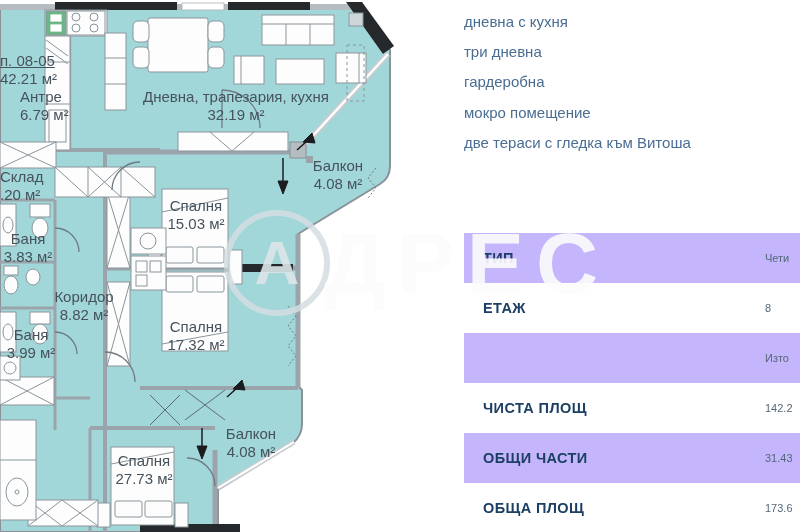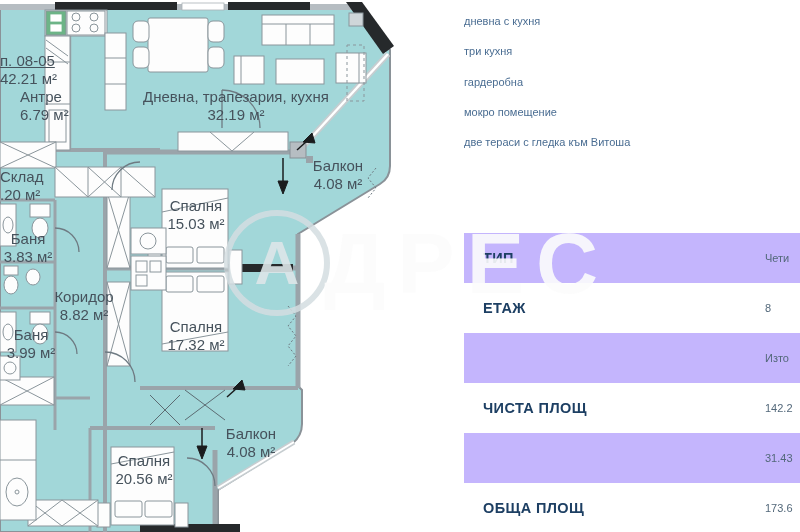--- a/index.html
+++ b/index.html
@@ -15,21 +15,21 @@
   .plan-label.unit .nm{text-decoration:underline;}
   
   #wm-circle{position:absolute;left:224px;top:210px;width:94px;height:94px;border-radius:50%;
              border:6px solid rgba(212,221,224,0.85);z-index:3;display:flex;align-items:center;
              justify-content:center;pointer-events:none;}
   #wm-letter{font-size:62px;font-weight:bold;color:rgba(221,229,232,0.9);line-height:1;}
   #wm-text{position:absolute;left:324px;top:214px;z-index:3;font-size:86px;font-weight:bold;
            letter-spacing:12px;color:rgba(252,252,252,0.9);pointer-events:none;}
   
   #features{position:absolute;left:464px;top:6px;z-index:4;}
-  .feature{height:30.3px;display:flex;align-items:center;font-size:11px;color:#4a6d92;}
+  .feature{height:30.3px;display:flex;align-items:center;font-size:15px;color:#4a6d92;}
   #specs{position:absolute;left:464px;top:233px;width:336px;z-index:2;}
   .spec-row{position:relative;height:50px;display:flex;align-items:center;}
   .spec-row.band{background:#c4b5fd;}
   .spec-label{padding-left:19px;font-size:14.5px;font-weight:bold;letter-spacing:0.4px;
               color:#1d3f63;position:relative;z-index:4;}
   .spec-value{position:absolute;left:301px;font-size:11px;color:#53687a;white-space:nowrap;
               z-index:4;}
 </style>
 </head>
 <body>
@@ -251,40 +251,40 @@
     <div class="plan-label" style="left:196px;top:197px;">
       <span class="nm">Спалня</span>
       <span class="ar">15.03 м²</span>
     </div>
     <div class="plan-label" style="left:196px;top:318px;">
       <span class="nm">Спалня</span>
       <span class="ar">17.32 м²</span>
     </div>
     <div class="plan-label" style="left:144px;top:452px;">
       <span class="nm">Спалня</span>
-      <span class="ar">20.56 м²</span>
+      <span class="ar">27.73 м²</span>
     </div>
     <div class="plan-label" style="left:338px;top:157px;">
       <span class="nm">Балкон</span>
       <span class="ar">4.08 м²</span>
     </div>
     <div class="plan-label" style="left:251px;top:425px;">
       <span class="nm">Балкон</span>
       <span class="ar">4.08 м²</span>
     </div>
   </div>
 
   <div id="wm-circle">
     <span id="wm-letter">А</span>
   </div>
   <div id="wm-text">ДРЕС</div>
 
   <div id="features">
     <div class="feature">дневна с кухня</div>
-    <div class="feature">три кухня</div>
+    <div class="feature">три дневна</div>
     <div class="feature">гардеробна</div>
     <div class="feature">мокро помещение</div>
     <div class="feature">две тераси с гледка към Витоша</div>
   </div>
 
   <div id="specs">
     <div class="spec-row band">
       <span class="spec-label">ТИП</span>
       <span class="spec-value">Чети</span>
     </div>
@@ -293,20 +293,21 @@
       <span class="spec-value">8</span>
     </div>
     <div class="spec-row band">
       <span class="spec-value">Изто</span>
     </div>
     <div class="spec-row">
       <span class="spec-label">ЧИСТА ПЛОЩ</span>
       <span class="spec-value">142.2</span>
     </div>
     <div class="spec-row band">
+      <span class="spec-label">ОБЩИ ЧАСТИ</span>
       <span class="spec-value">31.43</span>
     </div>
     <div class="spec-row">
       <span class="spec-label">ОБЩА ПЛОЩ</span>
       <span class="spec-value">173.6</span>
     </div>
   </div>
 
 </div>
 

